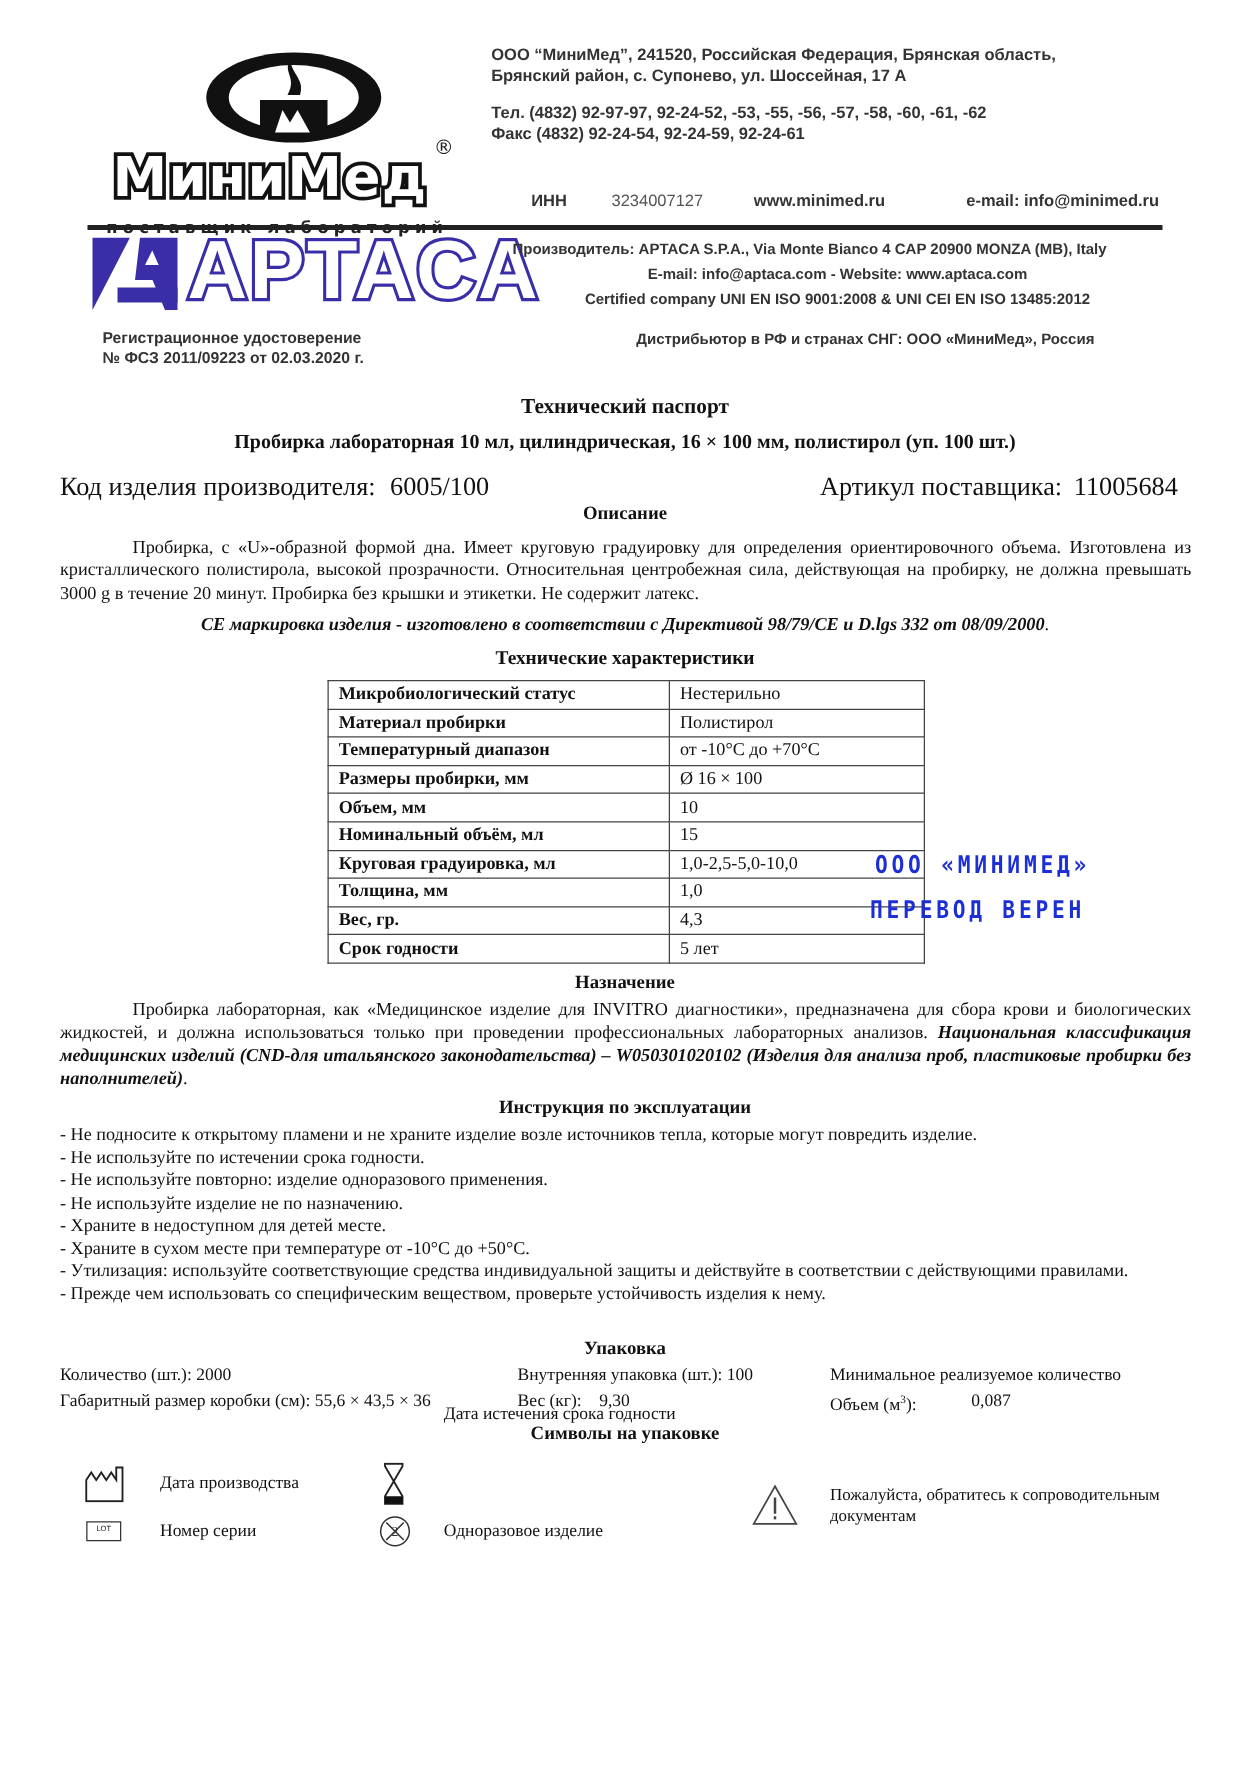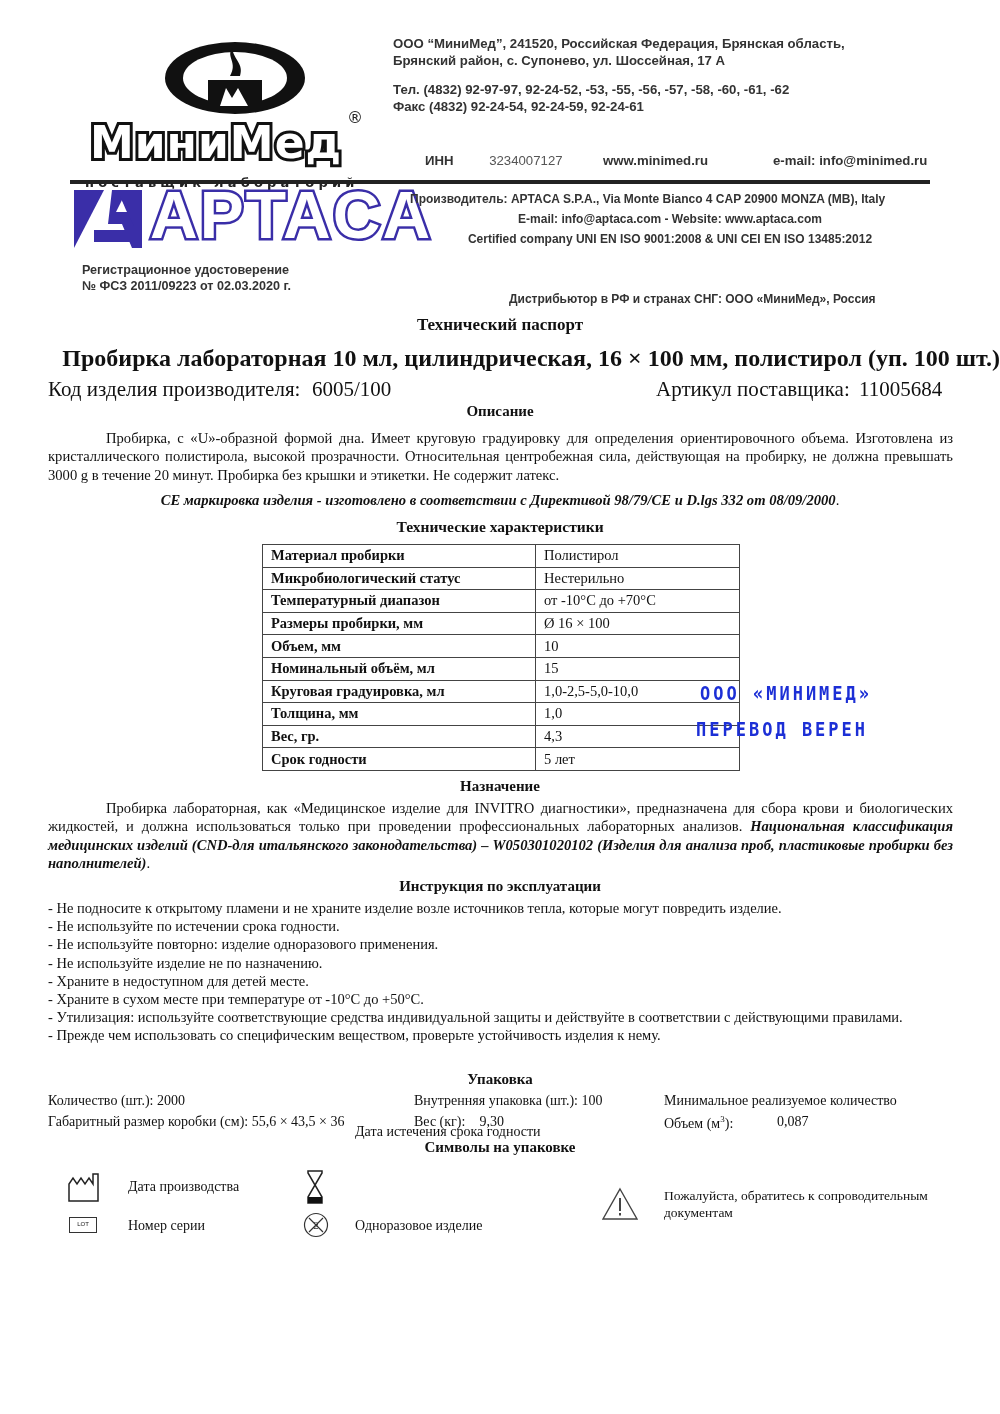--- a/index.html
+++ b/index.html
@@ -28,26 +28,26 @@
 
   .aptaca-logo { position: absolute; left: 72px; top: 186px; width: 325px; height: 62px; }
   .aptaca-text { position: absolute; left: 78px; top: -6px; font-family: "Liberation Sans", sans-serif; font-weight: bold;
     font-size: 66px; color: #ffffff; -webkit-text-stroke: 5px #3a2ea8; paint-order: stroke fill; letter-spacing: 2px; line-height: 70px; white-space: nowrap; }
 
   .producer-info { position: absolute; left: 410px; top: 189px; width: 520px; text-align: center; font-family: "Liberation Sans", sans-serif;
     font-weight: bold; font-size: 12px; line-height: 20px; color: #333; }
   .producer-info .first { text-align: left; white-space: nowrap; }
 
   .reg-cert { position: absolute; left: 82px; top: 262px; font-family: "Liberation Sans", sans-serif; font-weight: bold; font-size: 12.6px; line-height: 16px; color: #333; }
-  .distributor { position: absolute; left: 509px; top: 264px; font-family: "Liberation Sans", sans-serif; font-weight: bold; font-size: 12px; color: #333; white-space: nowrap; margin-top: 28px; }
+  .distributor { position: absolute; left: 509px; top: 264px; font-family: "Liberation Sans", sans-serif; font-weight: bold; font-size: 12px; color: #333; white-space: nowrap; }
 
   
   .center-title { position: absolute; left: 0; width: 1000px; text-align: center; font-weight: bold; }
   .doc-title { top: 315px; font-size: 17px; }
-  .product-title { top: 345px; font-size: 24px; text-align: right; }
+  .product-title { top: 345px; font-size: 16px; }
   .code-row { position: absolute; top: 377px; left: 48px; width: 905px; font-size: 21px; height: 22px; }
   .code-row span { position: absolute; top: 0; white-space: nowrap; }
   .bold { font-weight: normal; }
 
   .section-h { position: absolute; left: 0; width: 1000px; text-align: center; font-weight: bold; font-size: 15px; }
 
   .para { position: absolute; left: 48px; width: 905px; font-size: 14.6px; line-height: 18.3px; text-align: justify; }
   .para .indent { display: inline-block; width: 58px; }
   .ce-line { position: absolute; left: 0; width: 1000px; text-align: center; font-size: 14.6px; font-style: italic; font-weight: bold; top: 492px; }
   .ce-line .dot { font-style: normal; font-weight: normal; }
@@ -132,26 +132,26 @@
 </div>
 
 <div class="section-h" style="top:403px">Описание</div>
 <div class="para" style="top:429px"><span class="indent"></span><span>Пробирка, с «U»-образной формой дна. Имеет круговую градуировку для определения ориентировочного объема. Изготовлена из кристаллического полистирола, высокой прозрачности. Относительная центробежная сила, действующая на пробирку, не должна превышать 3000 g в течение 20 минут. Пробирка без крышки и этикетки. Не содержит латекс.</span></div>
 <div class="ce-line"><span>CE маркировка изделия - изготовлено в соответствии с Директивой 98/79/CE и D.lgs 332 от 08/09/2000</span><span class="dot">.</span></div>
 
 <div class="section-h" style="top:518px;font-size:15.5px">Технические характеристики</div>
 <table class="spec">
   <tbody>
     <tr>
+        <td class="k">Микробиологический статус</td>
+        <td>Нестерильно</td>
+      </tr>
+    <tr>
         <td class="k">Материал пробирки</td>
         <td>Полистирол</td>
-      </tr>
-    <tr>
-        <td class="k">Микробиологический статус</td>
-        <td>Нестерильно</td>
       </tr>
     <tr>
         <td class="k">Температурный диапазон</td>
         <td>от -10°C до +70°C</td>
       </tr>
     <tr>
         <td class="k">Размеры пробирки, мм</td>
         <td>Ø 16 × 100</td>
       </tr>
     <tr>

